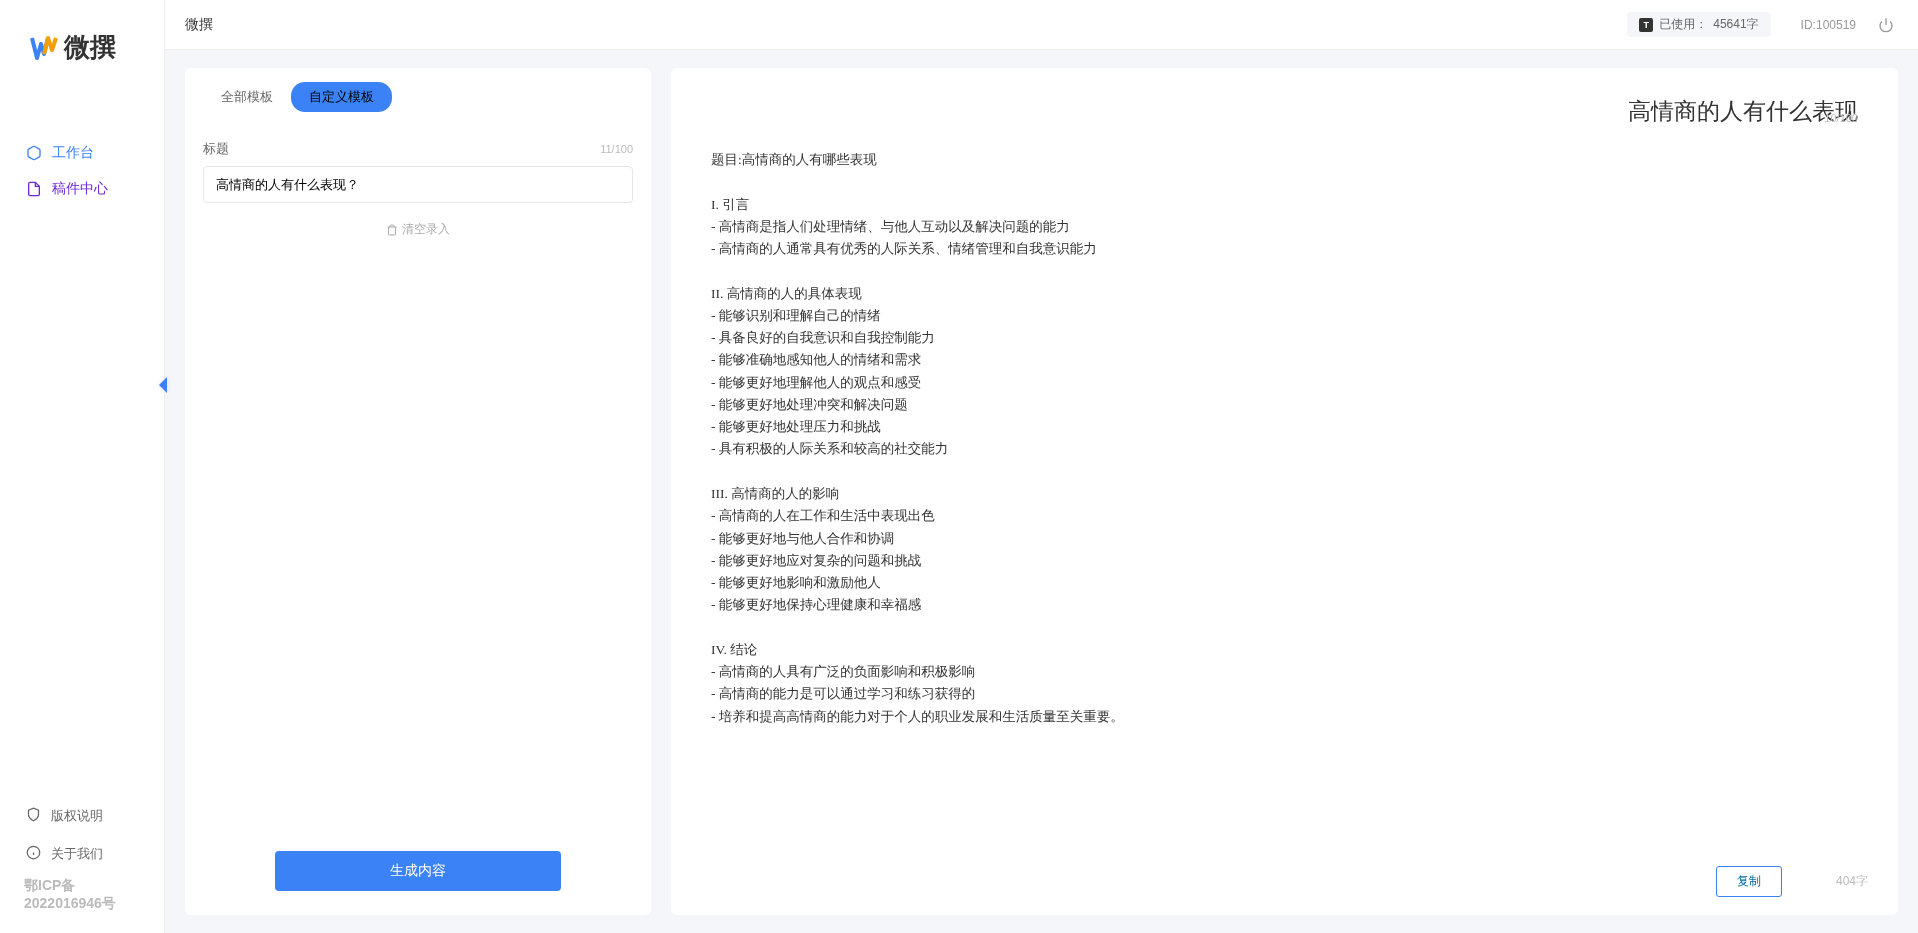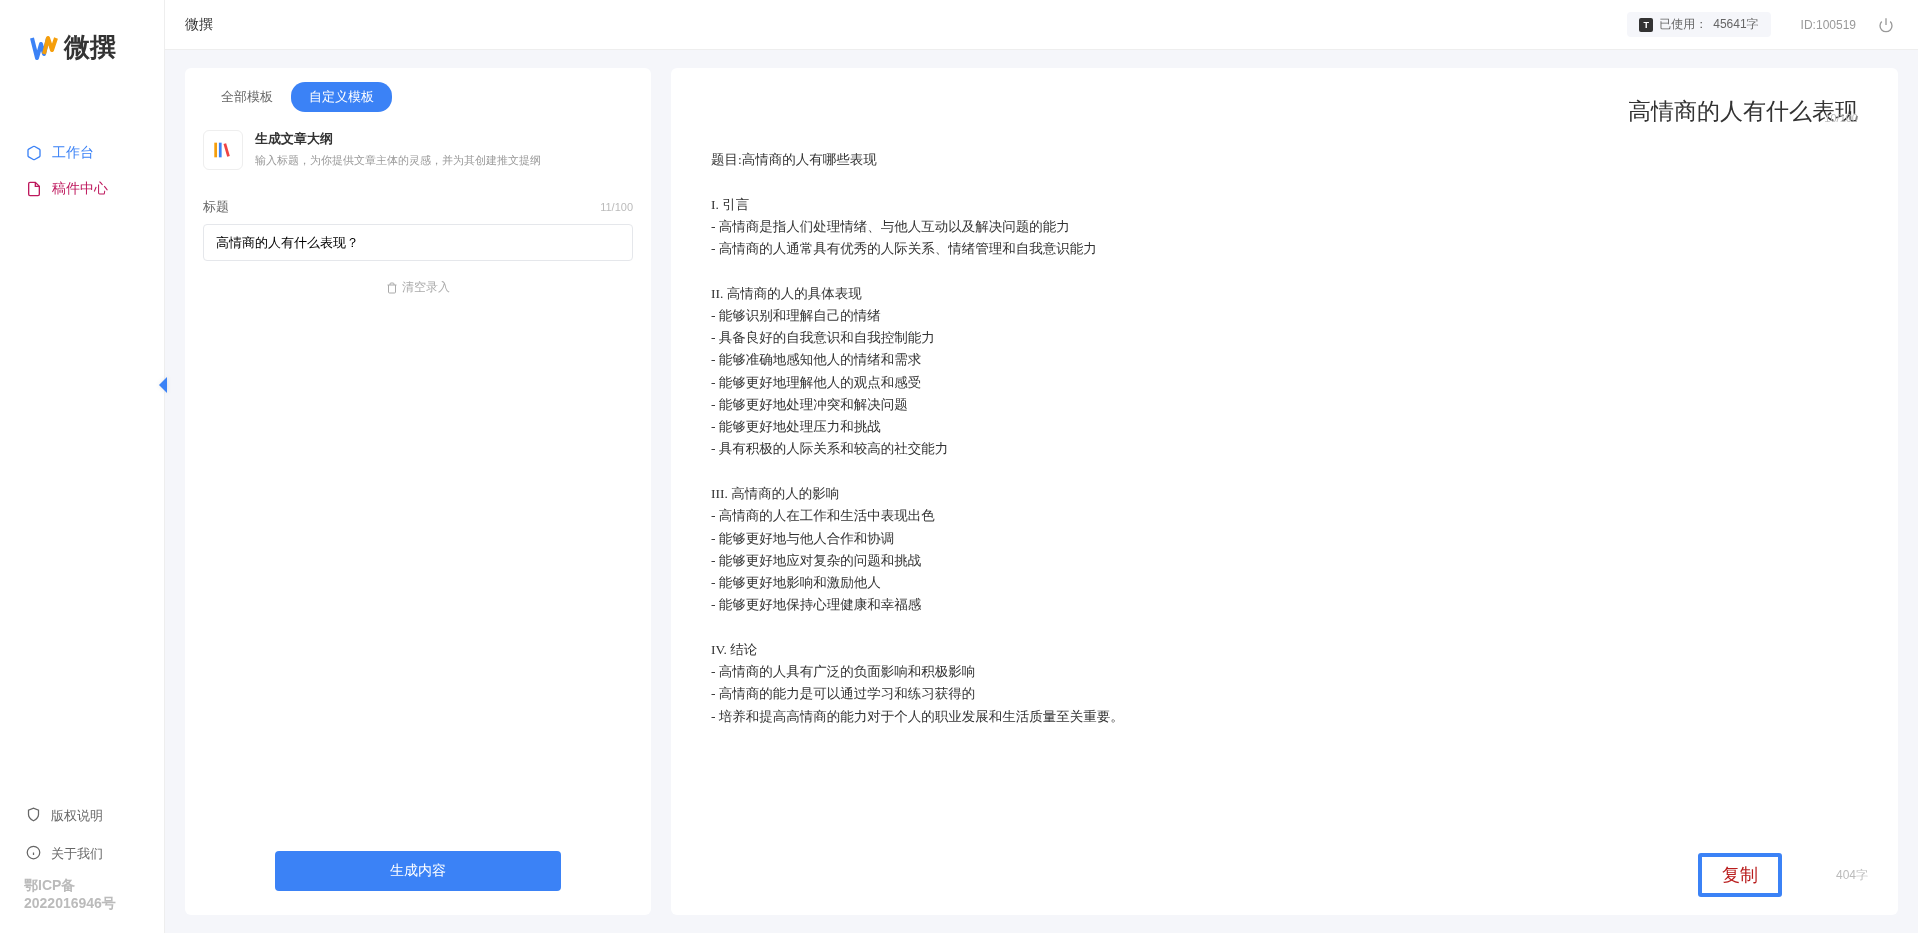--- a/index.html
+++ b/index.html
@@ -6,21 +6,21 @@
     body { font-family: -apple-system, BlinkMacSystemFont, "Segoe UI", "PingFang SC", "Microsoft YaHei", sans-serif; background: #f5f6fa; color: #333; }
     
     .app { display: flex; height: 100vh; }
     
     
     .sidebar { width: 165px; background: #fff; display: flex; flex-direction: column; border-right: 1px solid #eee; }
     .logo { padding: 30px 20px 30px 30px; }
     .logo-text { font-size: 26px; font-weight: 700; color: #333; display: flex; align-items: center; gap: 6px; }
     .logo-mark { display: inline-flex; }
     .nav { flex: 1; padding: 40px 0 0 0; }
-    .nav-item { display: flex; align-items: center; gap: 10px; padding: 9px 20px 9px 26px; cursor: pointer; font-size: 14px; color: #be185d; }
+    .nav-item { display: flex; align-items: center; gap: 10px; padding: 9px 20px 9px 26px; cursor: pointer; font-size: 14px; color: #6d28d9; }
     .nav-item.active { color: #3b82f6; }
     .nav-item .icon { width: 16px; height: 16px; display: inline-flex; align-items: center; justify-content: center; }
     .sidebar-bottom { padding-bottom: 20px; }
     .sb-item { display: flex; gap: 10px; padding: 10px 20px 10px 26px; cursor: pointer; font-size: 13px; color: #666; }
     .icp { font-size: 14px; color: #bbb; padding: 4px 14px 0 24px; font-weight: bold; }
     
     .collapse-handle { position: absolute; left: 154px; top: 374px; width: 16px; height: 22px; display: flex; align-items: center; justify-content: center; cursor: pointer; z-index: 10; }
     .collapse-handle svg { filter: drop-shadow(0 0 2px rgba(0,0,0,0.1)); }
     
     
@@ -37,21 +37,21 @@
     
     
     .content { flex: 1; display: flex; gap: 20px; padding: 18px 20px; min-height: 0; }
     .panel { background: #fff; border-radius: 6px; display: flex; flex-direction: column; }
     .panel-left { width: 466px; }
     .panel-right { flex: 1; }
     
     
     .tabs { padding: 14px 18px 0 18px; display: flex; gap: 0; }
     .tab { padding: 6px 18px; font-size: 13px; border-radius: 14px; cursor: pointer; color: #666; }
-    .tab.active { background: #3b82f6; color: #ffffff; }
+    .tab.active { background: #3b82f6; color: #000000; }
     
     .template-card { margin: 18px 18px 0 18px; display: flex; gap: 12px; align-items: flex-start; }
     .template-icon { width: 40px; height: 40px; border-radius: 6px; border: 1px solid #eee; display: flex; align-items: center; justify-content: center; background: #fff; font-size: 18px; }
     .template-info { flex: 1; }
     .template-title { font-size: 13px; font-weight: 600; color: #333; margin-bottom: 5px; }
     .template-desc { font-size: 11px; color: #999; }
     
     .input-section { padding: 28px 18px 0 18px; }
     .input-label-row { display: flex; justify-content: space-between; align-items: center; margin-bottom: 8px; }
     .input-label { font-size: 13px; color: #666; }
@@ -64,21 +64,21 @@
     .left-spacer { flex: 1; }
     .generate-row { padding: 14px 90px 24px 90px; }
     .generate-btn { width: 100%; background: #3b82f6; color: #fff; border: none; border-radius: 4px; padding: 11px 16px; font-size: 14px; cursor: pointer; }
     
     
     .result-header { padding: 28px 40px 8px 40px; position: relative; }
     .result-title { font-size: 23px; font-family: "Songti SC", "SimSun", serif; font-weight: 500; text-align: right; }
     .result-count { position: absolute; right: 40px; top: 44px; font-size: 11px; color: #bbb; }
     .result-body { flex: 1; padding: 14px 40px 10px 40px; font-size: 13.5px; line-height: 1.65; color: #333; overflow: auto; white-space: pre-wrap; font-family: "Songti SC", "SimSun", serif; }
     .result-footer { display: flex; justify-content: flex-end; align-items: center; gap: 18px; padding: 10px 30px 18px 30px; }
-    .copy-btn { border: 4px solid #3b82f6; background: #fff; padding: 6px 20px; font-size: 18px; color: #b91c1c; border-radius: 3px; cursor: pointer; }
+    .copy-btn { border: 1px solid #3b82f6; background: #fff; padding: 6px 20px; font-size: 12px; color: #0369a1; border-radius: 3px; cursor: pointer; }
     .char-count { font-size: 12px; color: #bbb; margin-left: 36px; }
   </style>
 </head>
 <body>
 
 <div class="app">
 
   <aside class="sidebar">
     <div class="logo">
       <div class="logo-text">
@@ -160,33 +160,20 @@
       </div>
     </header>
 
     <div class="content">
 
       <section class="panel panel-left">
         <div class="tabs">
           <div class="tab">全部模板</div>
           <div class="tab active">自定义模板</div>
         </div>
-        <div class="template-card">
-          <div class="template-icon">
-            <svg width="22" height="22" viewBox="0 0 24 24">
-                <path d="M4 4 L4 20" stroke="#f59e0b" stroke-width="3"></path>
-                <path d="M9 4 L9 20" stroke="#3b82f6" stroke-width="3"></path>
-                <path d="M14 5 L18 19" stroke="#ef4444" stroke-width="3"></path>
-              </svg>
-          </div>
-          <div class="template-info">
-            <div class="template-title">生成文章大纲</div>
-            <div class="template-desc">输入标题，为你提供文章主体的灵感，并为其创建推文提纲</div>
-          </div>
-        </div>
         <div class="input-section">
           <div class="input-label-row">
             <span class="input-label">标题</span>
             <span class="input-count">11/100</span>
           </div>
           <input class="text-input" value="高情商的人有什么表现？" style="">
         </div>
         <div class="clear-row">
           <span class="clear-btn">
             <svg width="12" height="12" viewBox="0 0 24 24" fill="none" stroke="currentColor" stroke-width="2">

